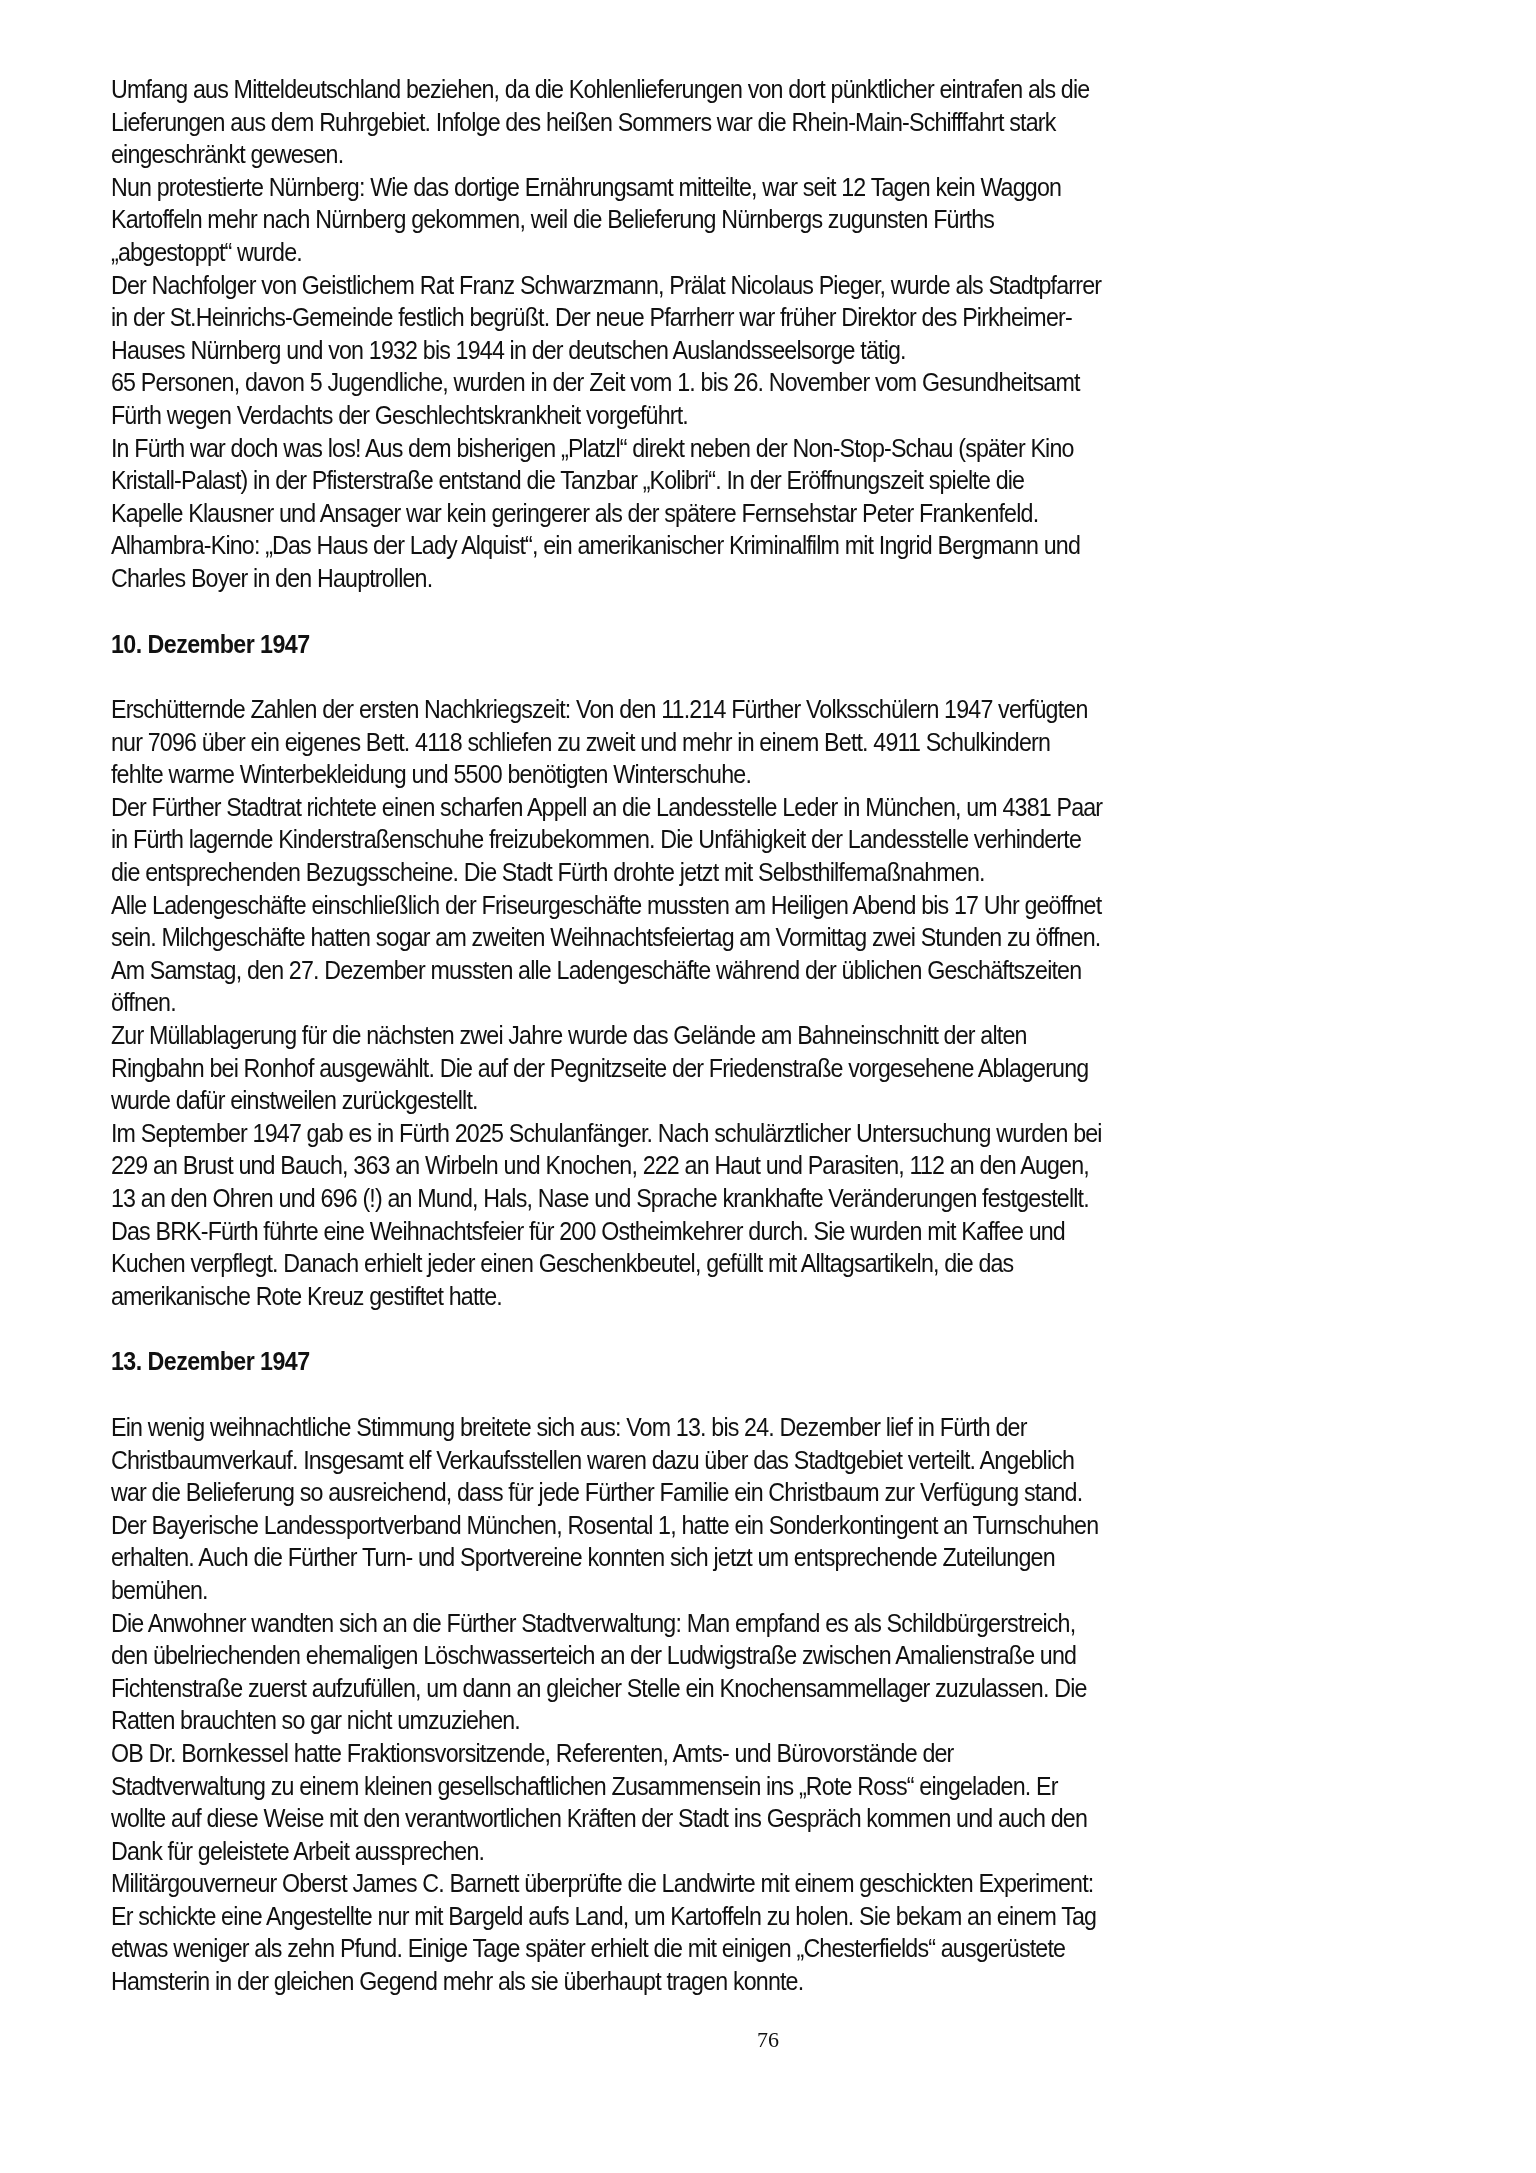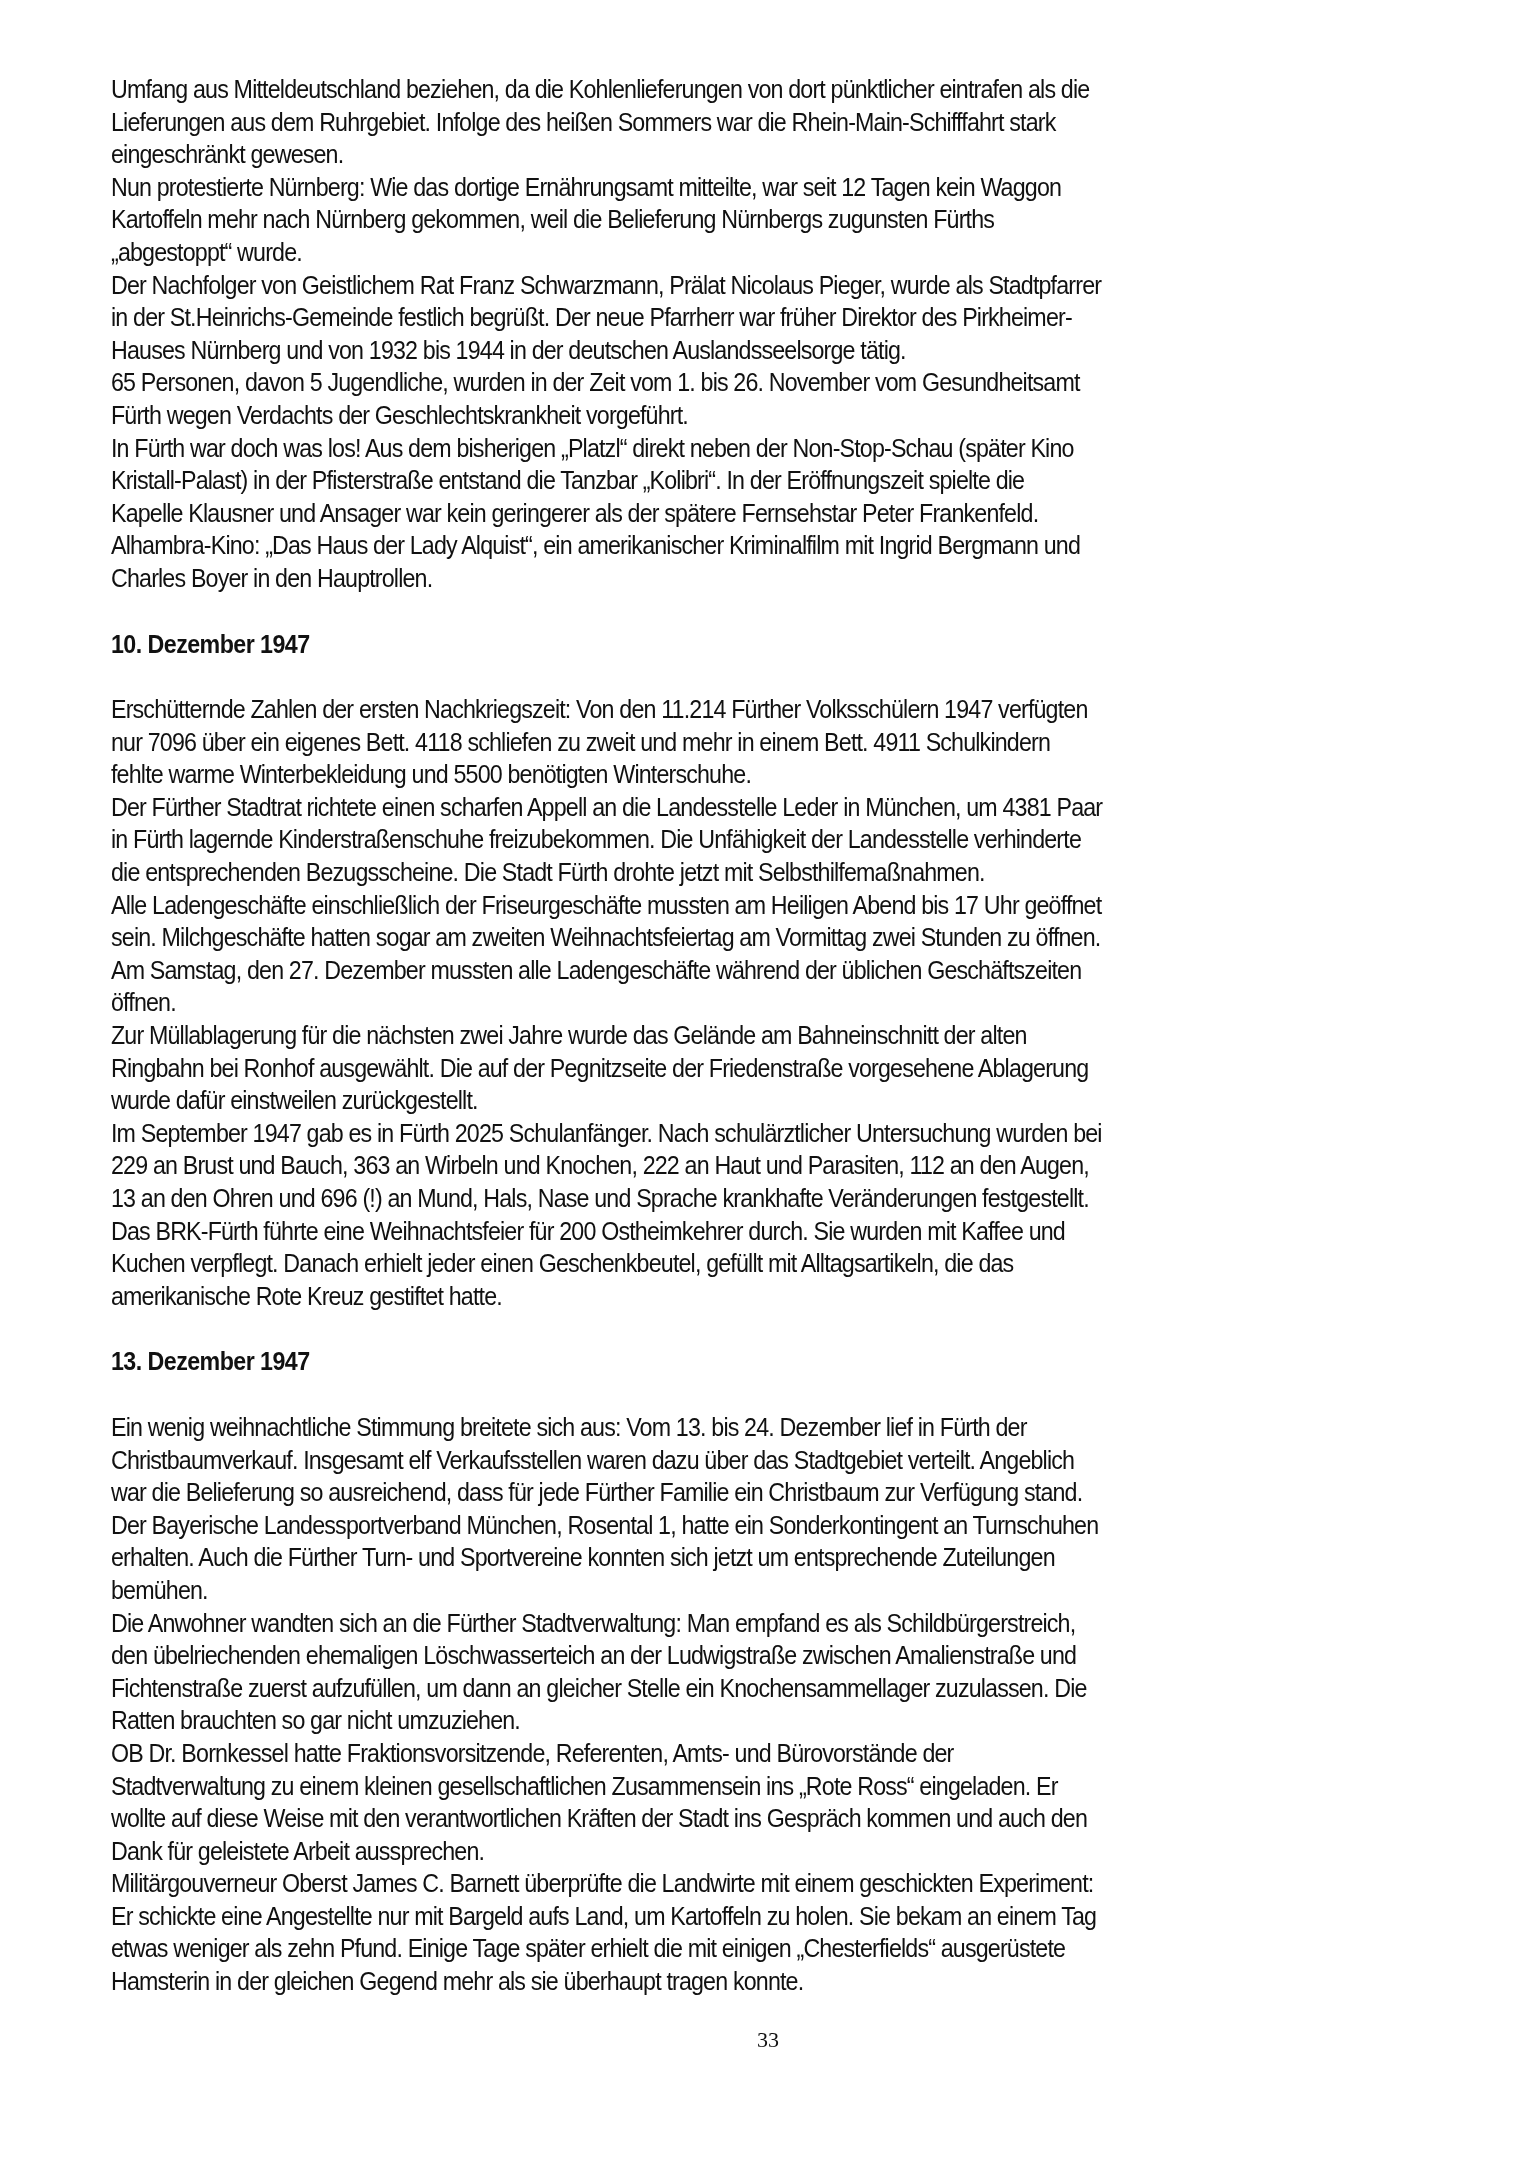--- a/index.html
+++ b/index.html
@@ -120,13 +120,13 @@
       </div>
       <div>
         <span class="line">Militärgouverneur Oberst James C. Barnett überprüfte die Landwirte mit einem geschickten Experiment:</span>
         <span class="line">Er schickte eine Angestellte nur mit Bargeld aufs Land, um Kartoffeln zu holen. Sie bekam an einem Tag</span>
         <span class="line">etwas weniger als zehn Pfund. Einige Tage später erhielt die mit einigen „Chesterfields“ ausgerüstete</span>
         <span class="line">Hamsterin in der gleichen Gegend mehr als sie überhaupt tragen konnte.</span>
       </div>
     </div>
 </div>
 
-<div class="page-number">33</div>
+<div class="page-number">76</div>
 
 </body></html>

